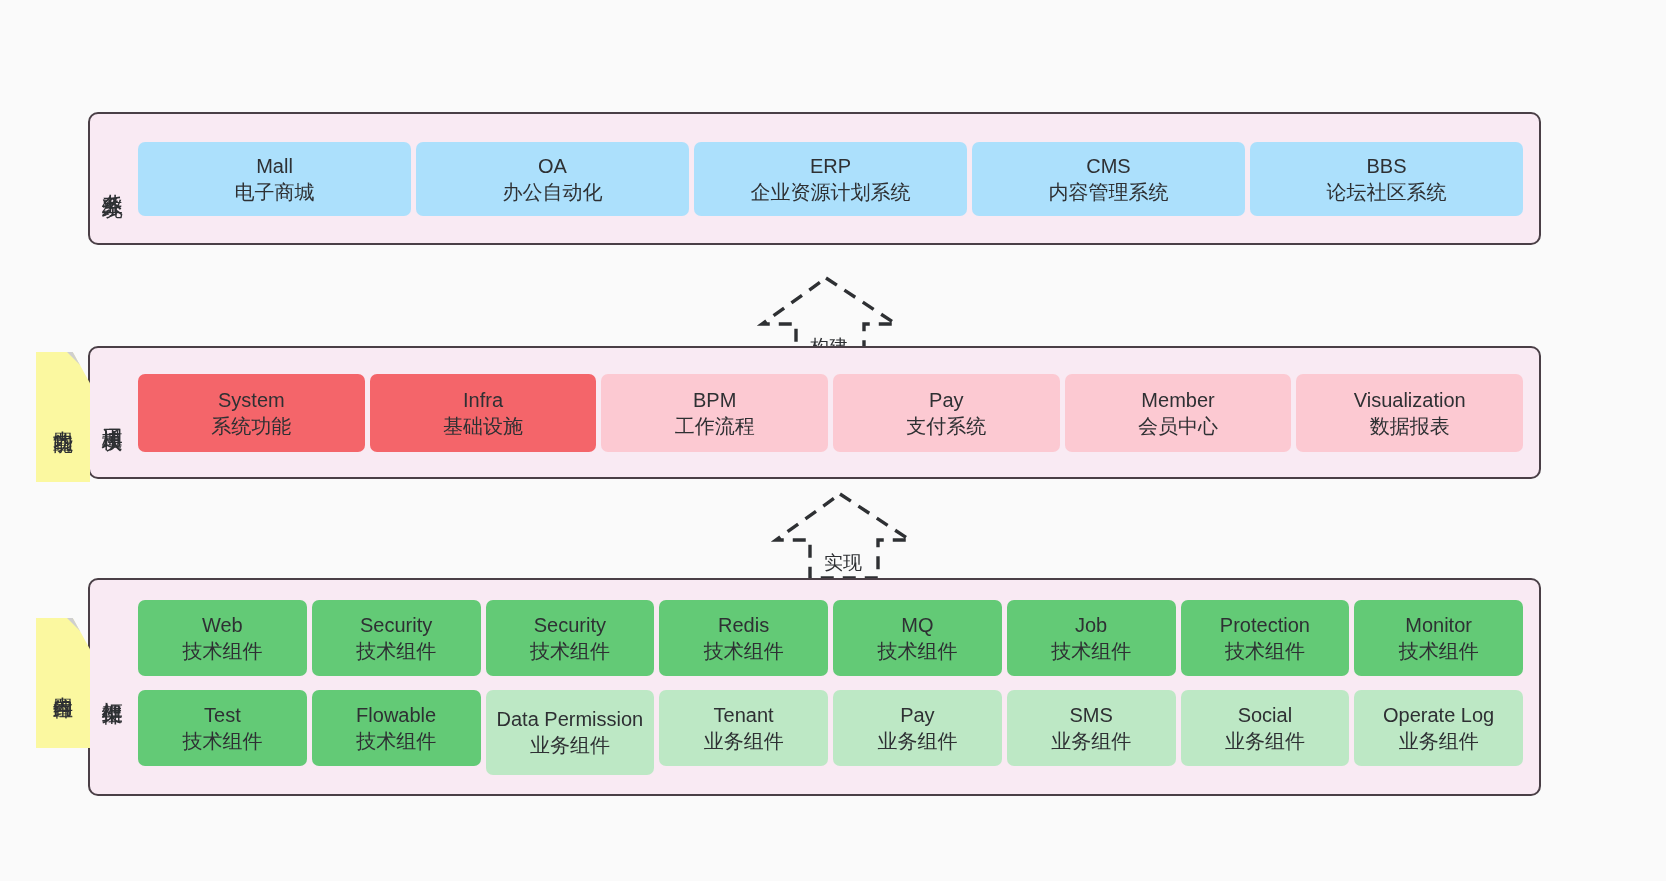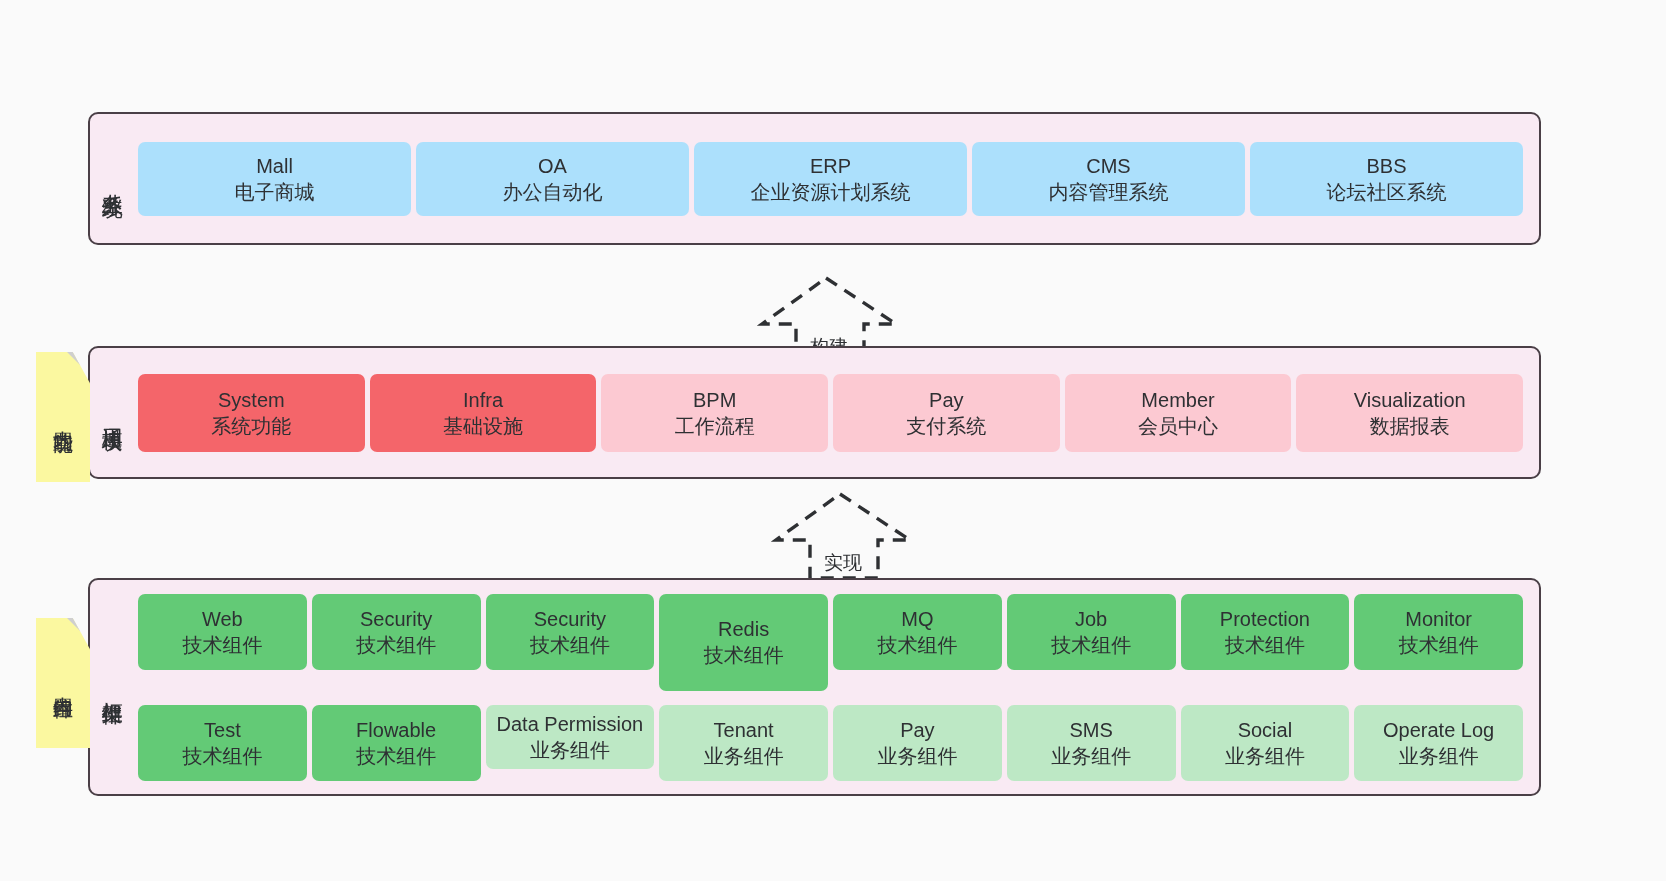--- a/index.html
+++ b/index.html
@@ -232,21 +232,21 @@
           <span class="sub">技术组件</span>
         </div>
         <div class="node green" style="height:76px;">
           <span class="ttl">Security</span>
           <span class="sub">技术组件</span>
         </div>
         <div class="node green" style="height:76px;">
           <span class="ttl">Security</span>
           <span class="sub">技术组件</span>
         </div>
-        <div class="node green" style="height:97px;text-align:right;">
+        <div class="node green" style="height:76px;text-align:right;">
           <span class="ttl">Redis</span>
           <span class="sub">技术组件</span>
         </div>
         <div class="node green" style="height:76px;">
           <span class="ttl">MQ</span>
           <span class="sub">技术组件</span>
         </div>
         <div class="node green" style="height:76px;">
           <span class="ttl">Job</span>
           <span class="sub">技术组件</span>
@@ -263,21 +263,21 @@
 
       <div class="row">
         <div class="node green" style="height:76px;">
           <span class="ttl">Test</span>
           <span class="sub">技术组件</span>
         </div>
         <div class="node green" style="height:76px;">
           <span class="ttl">Flowable</span>
           <span class="sub">技术组件</span>
         </div>
-        <div class="node green-light" style="height:64px;">
+        <div class="node green-light" style="height:85px;">
           <span class="ttl">Data Permission</span>
           <span class="sub">业务组件</span>
         </div>
         <div class="node green-light" style="height:76px;">
           <span class="ttl">Tenant</span>
           <span class="sub">业务组件</span>
         </div>
         <div class="node green-light" style="height:76px;">
           <span class="ttl">Pay</span>
           <span class="sub">业务组件</span>

